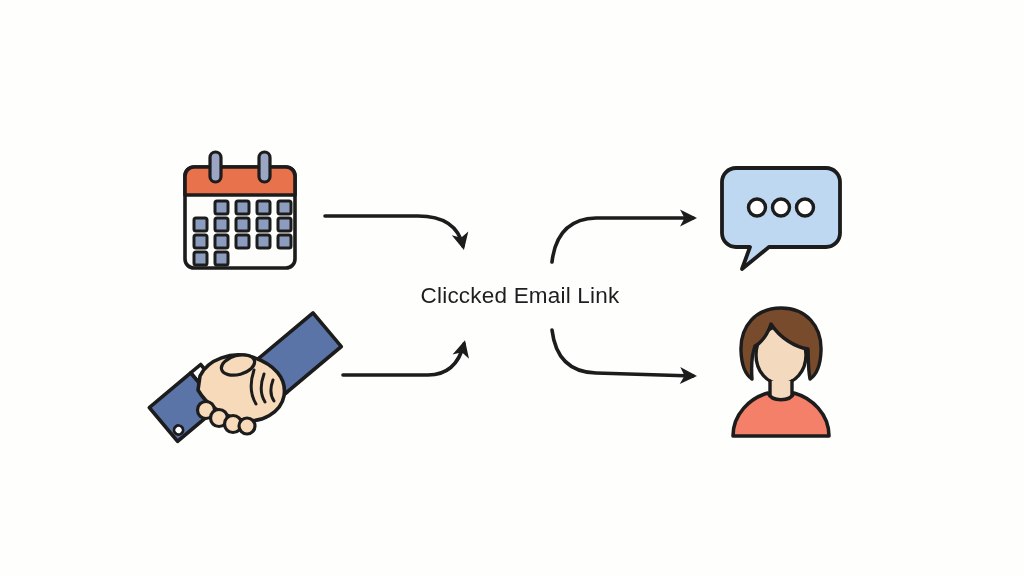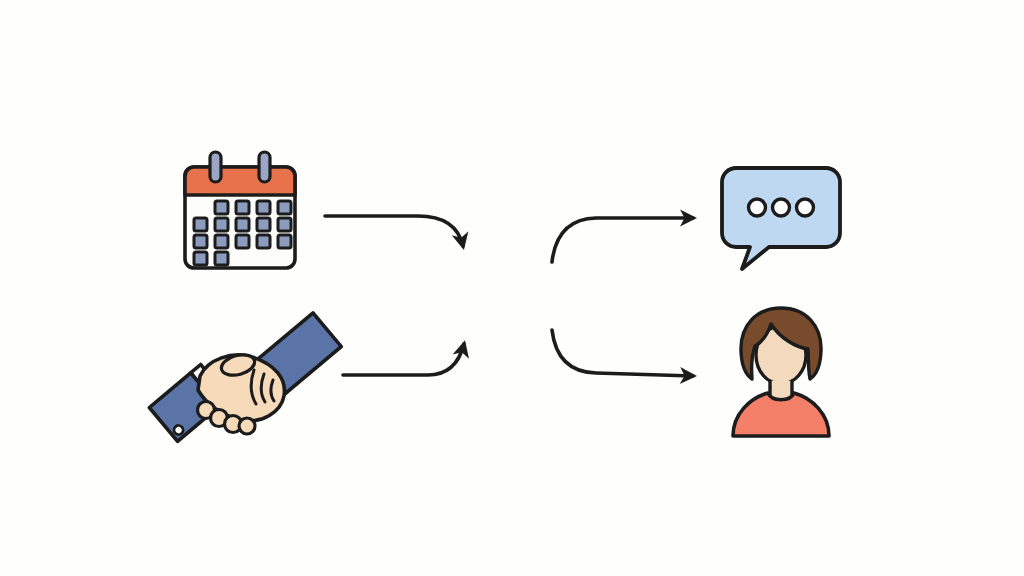--- a/index.html
+++ b/index.html
@@ -84,20 +84,21 @@
       <path class="ol" stroke-width="3.6" d="M50,64 C58,47 82,39 102,45 C124,52 137,66 134,84 C131,100 112,112 92,108 C72,104 56,92 48,78 Z"></path>
       <circle class="ol" stroke-width="3.2" cx="56" cy="98" r="8.5"></circle>
       <circle class="ol" stroke-width="3.2" cx="69" cy="106" r="8.5"></circle>
       <circle class="ol" stroke-width="3.2" cx="83" cy="112" r="8.5"></circle>
       <circle class="ol" stroke-width="3.2" cx="97" cy="114" r="8"></circle>
       <ellipse class="ol" stroke-width="3.2" cx="88" cy="53" rx="17" ry="9.5" transform="rotate(-15 88 53)"></ellipse>
       <path class="ol" fill="none" stroke-width="3" d="M104,58 C100,70 100,82 106,92 M114,62 C110,73 110,82 115,90 M123,68 C120,76 120,83 124,89"></path>
     </g>
   </svg>
 
+  <div class="center-label">Cliccked Email Link</div>
 
   <svg class="abs" style="left:717px;top:165px" width="130" height="108" viewBox="0 0 130 108">
     <path class="ol" stroke-width="3.8" d="M19,3 H109 A14,14 0 0 1 123,17 V68 A14,14 0 0 1 109,82 H52 L25,104 L33,82 H19 A14,14 0 0 1 5,68 V17 A14,14 0 0 1 19,3 Z" fill="#bed8f2"></path>
     <g fill="#ffffff">
       <circle class="ol" stroke-width="3.4" cx="40" cy="42.5" r="8.5"></circle>
       <circle class="ol" stroke-width="3.4" cx="64" cy="42.5" r="8.5"></circle>
       <circle class="ol" stroke-width="3.4" cx="88" cy="42.5" r="8.5"></circle>
     </g>
   </svg>
 

